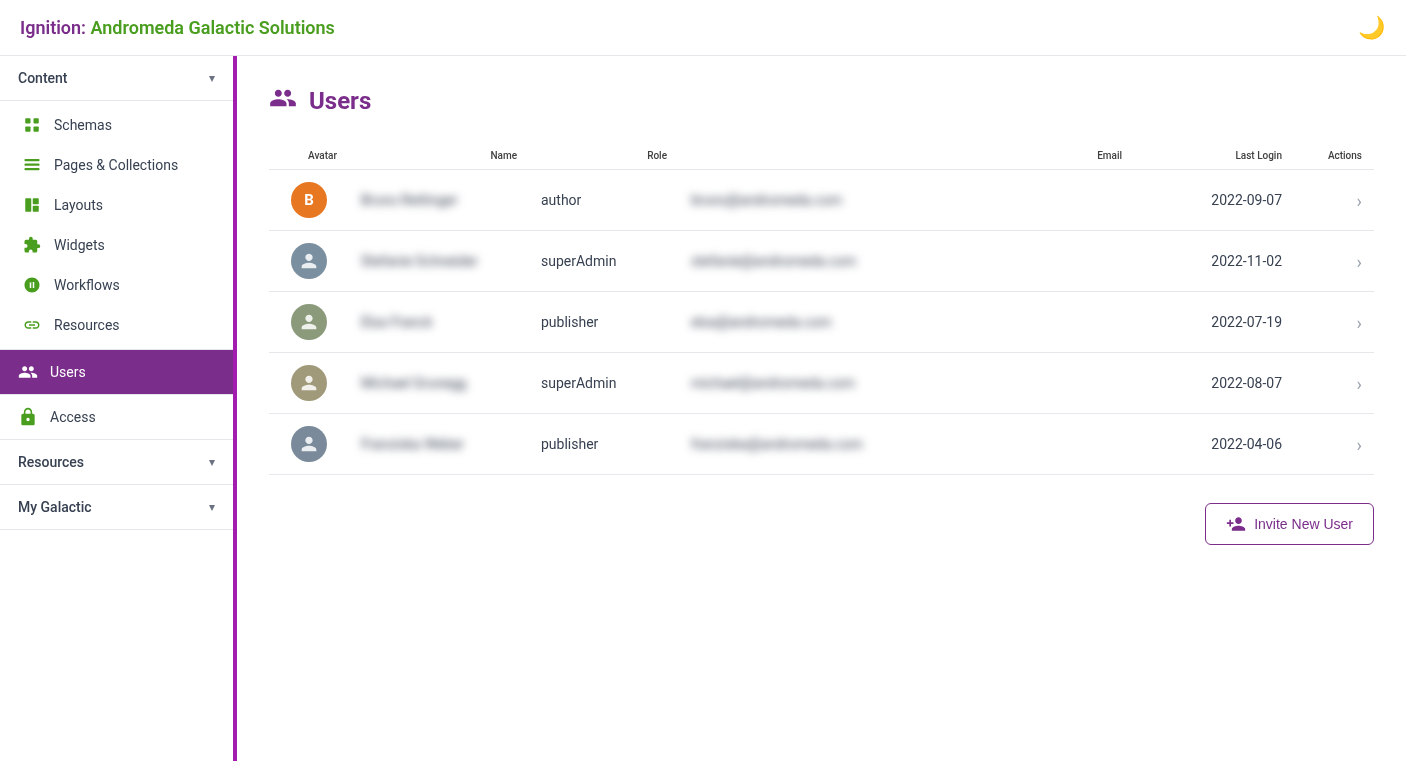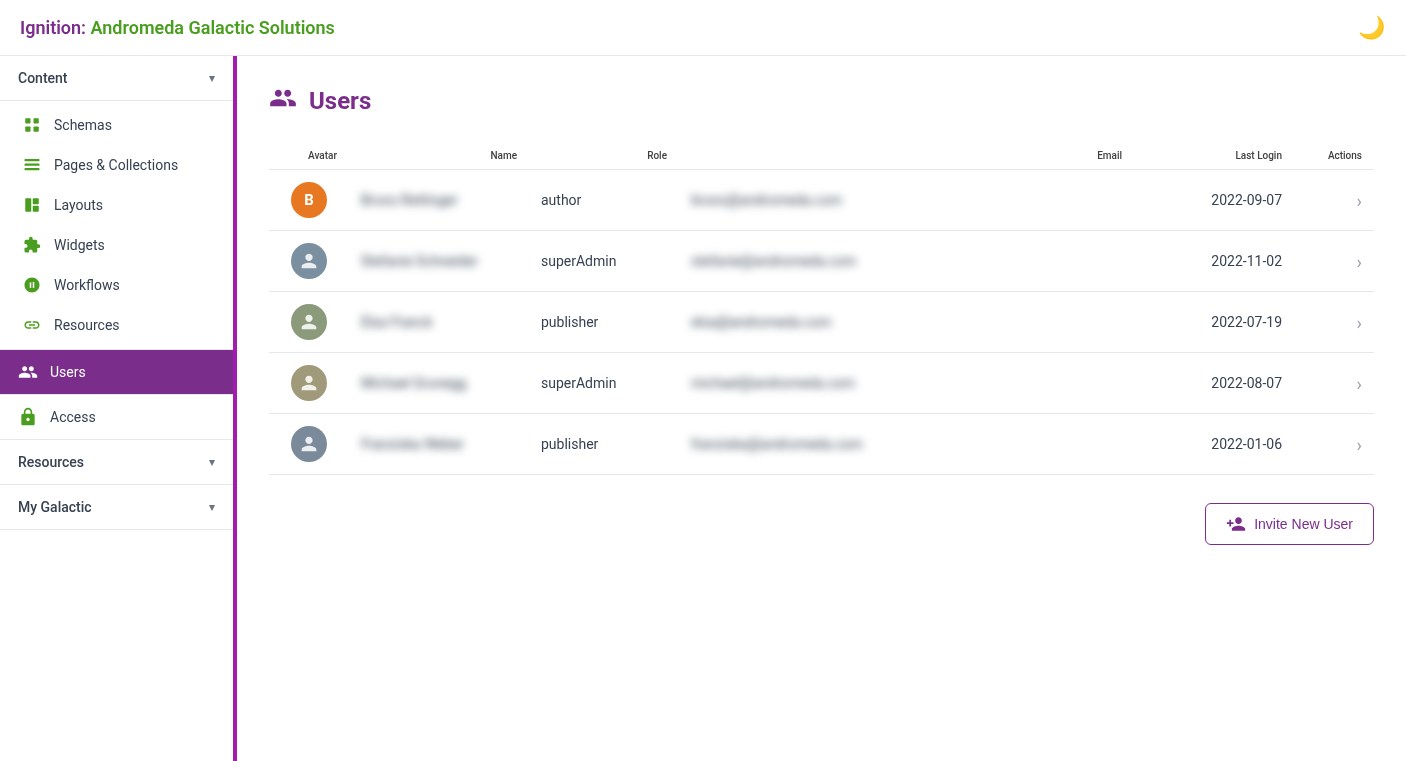--- a/index.html
+++ b/index.html
@@ -405,21 +405,21 @@
           </tr>
           <tr>
             <td class="td-avatar"><div class="avatar-svg" style="background: rgb(122, 138, 154);">
                 <svg width="22" height="22" viewBox="0 0 24 24" fill="rgba(255,255,255,0.85)">
                   <path d="M12 12c2.21 0 4-1.79 4-4s-1.79-4-4-4-4 1.79-4 4 1.79 4 4 4zm0 2c-2.67 0-8 1.34-8 4v2h16v-2c0-2.66-5.33-4-8-4z"></path>
                 </svg>
               </div></td>
             <td><span class="blurred-text" style="width: 125px; filter: blur(4px); color: rgb(55, 65, 81); background: transparent;">Franziska Weber</span></td>
             <td>publisher</td>
             <td><span class="blurred-text" style="width: 220px; filter: blur(4px); color: rgb(55, 65, 81); background: transparent;">franziska@andromeda.com</span></td>
-            <td class="td-lastlogin">2022-01-06</td>
+            <td class="td-lastlogin">2022-04-06</td>
             <td class="td-actions"><span class="chevron-right">›</span></td>
           </tr>
         </tbody>
     </table>
 
     <div class="invite-row">
       <button class="invite-btn">
         <svg width="20" height="20" viewBox="0 0 24 24" fill="currentColor">
             <path d="M15 12c2.21 0 4-1.79 4-4s-1.79-4-4-4-4 1.79-4 4 1.79 4 4 4zm-9-2V7H4v3H1v2h3v3h2v-3h3v-2H6zm9 4c-2.67 0-8 1.34-8 4v2h16v-2c0-2.66-5.33-4-8-4z"></path>
           </svg>

